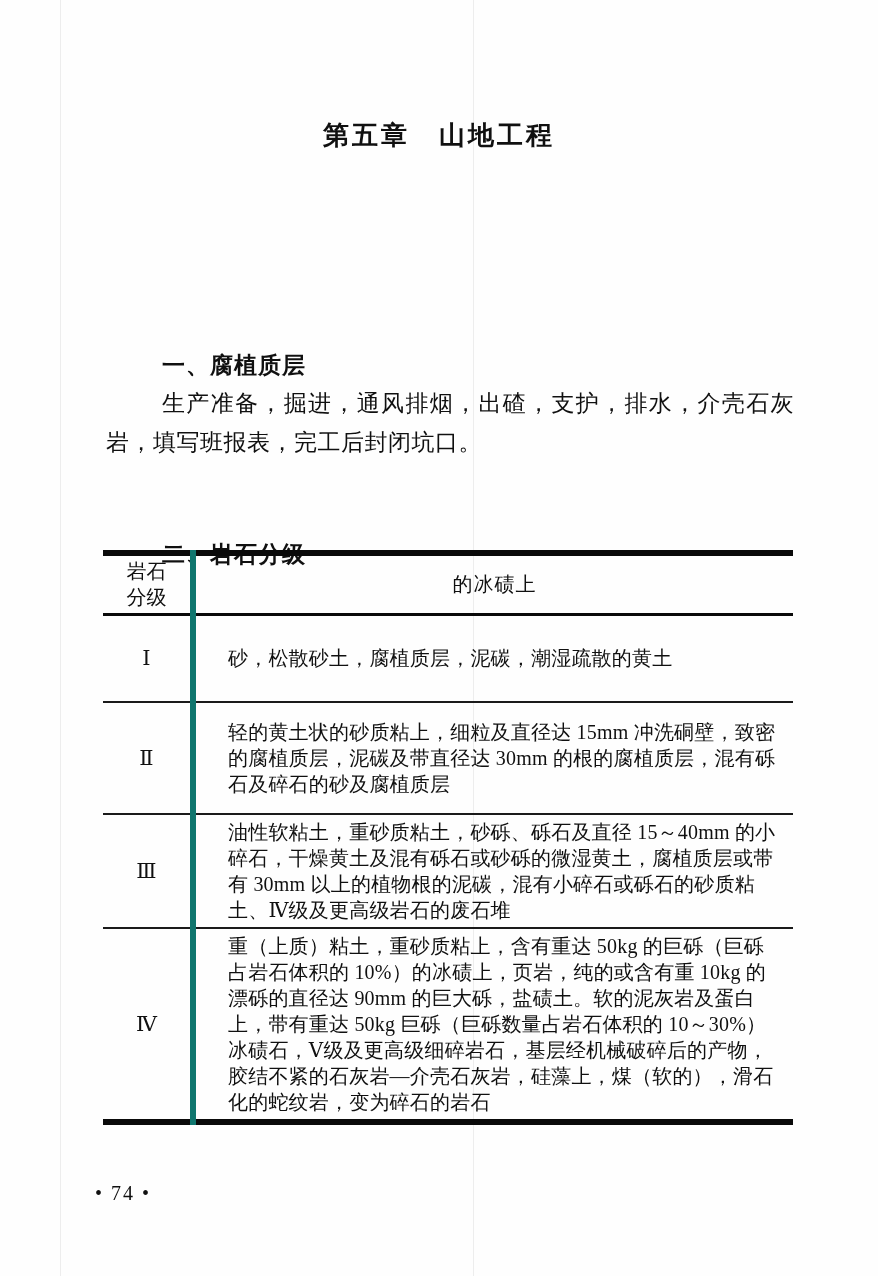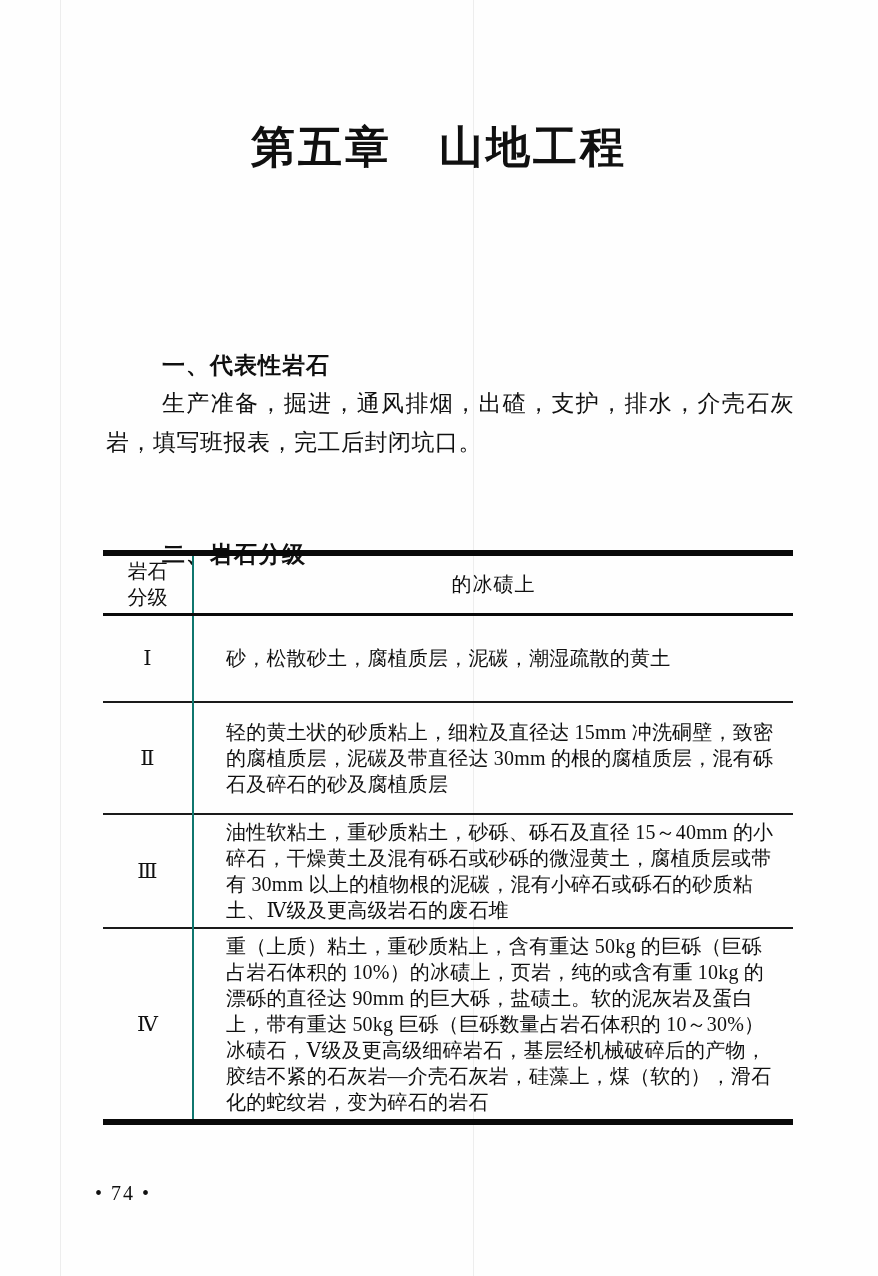--- a/index.html
+++ b/index.html
@@ -12,21 +12,21 @@
     overflow:hidden;
   }
   .scan-line { position:absolute; top:0; bottom:0; width:1px; background:#ededed; }
   .scan-line.left  { left:60px; }
   .scan-line.mid   { left:473px; }
 
   .chapter-title {
     position:absolute; top:118px; left:0; width:100%;
     text-align:center;
     font-family:"Liberation Sans","DejaVu Sans",sans-serif;
-    font-weight:bold; font-size:44px; letter-spacing:3px;
+    font-weight:bold; font-size:26px; letter-spacing:3px;
     margin:0;
   }
   .section-title {
     position:absolute; top:240px; left:0; width:100%;
     text-align:center;
     font-family:"Liberation Sans","DejaVu Sans",sans-serif;
     font-weight:bold; font-size:27px; letter-spacing:2px;
     margin:0;
   }
   .sub-heading {
@@ -60,21 +60,21 @@
   .rock-table tr.header-row { border-bottom:3px solid #0a0a0a; height:61px; }
   .rock-table tr.body-row   { border-bottom:2px solid #1a1a1a; }
   .rock-table tr.body-row:last-child { border-bottom:none; }
   .rock-table tr.r1 { height:88px; }
   .rock-table tr.r2 { height:112px; }
   .rock-table tr.r3 { height:108px; }
   .rock-table tr.r4 { height:152px; }
 
   .rock-table th, .rock-table td { font-weight:normal; padding:0; }
   .rock-table .grade-col {
-    border-right:2px solid #0f766e;
+    border-right:6px solid #0f766e;
     text-align:center; vertical-align:middle;
   }
   .rock-table th.grade-col {
     white-space:pre-line; line-height:26px; font-size:20px;
   }
   .rock-table th.rock-col {
     text-align:center; vertical-align:middle; font-size:20px; letter-spacing:1px;
   }
   .rock-table td.grade-col { font-size:21px; font-family:"Liberation Serif","DejaVu Serif",serif; }
   .rock-table td.rock-col {
@@ -95,21 +95,21 @@
 <body>
 
 <div class="page">
 
   <div class="scan-line left"></div>
   <div class="scan-line mid"></div>
 
   <h1 class="chapter-title">第五章　山地工程</h1>
 
 
-  <h3 class="sub-heading work">一、代表性岩石</h3>
+  <h3 class="sub-heading work">一、腐植质层</h3>
 
   <p class="body-paragraph">生产准备，掘进，通风排烟，出碴，支护，排水，介壳石灰岩，填写班报表，完工后封闭坑口。</p>
 
   <h3 class="sub-heading rock">二、岩石分级</h3>
 
   <table class="rock-table">
     <colgroup>
       <col class="c-grade">
       <col class="c-rock">
     </colgroup>

